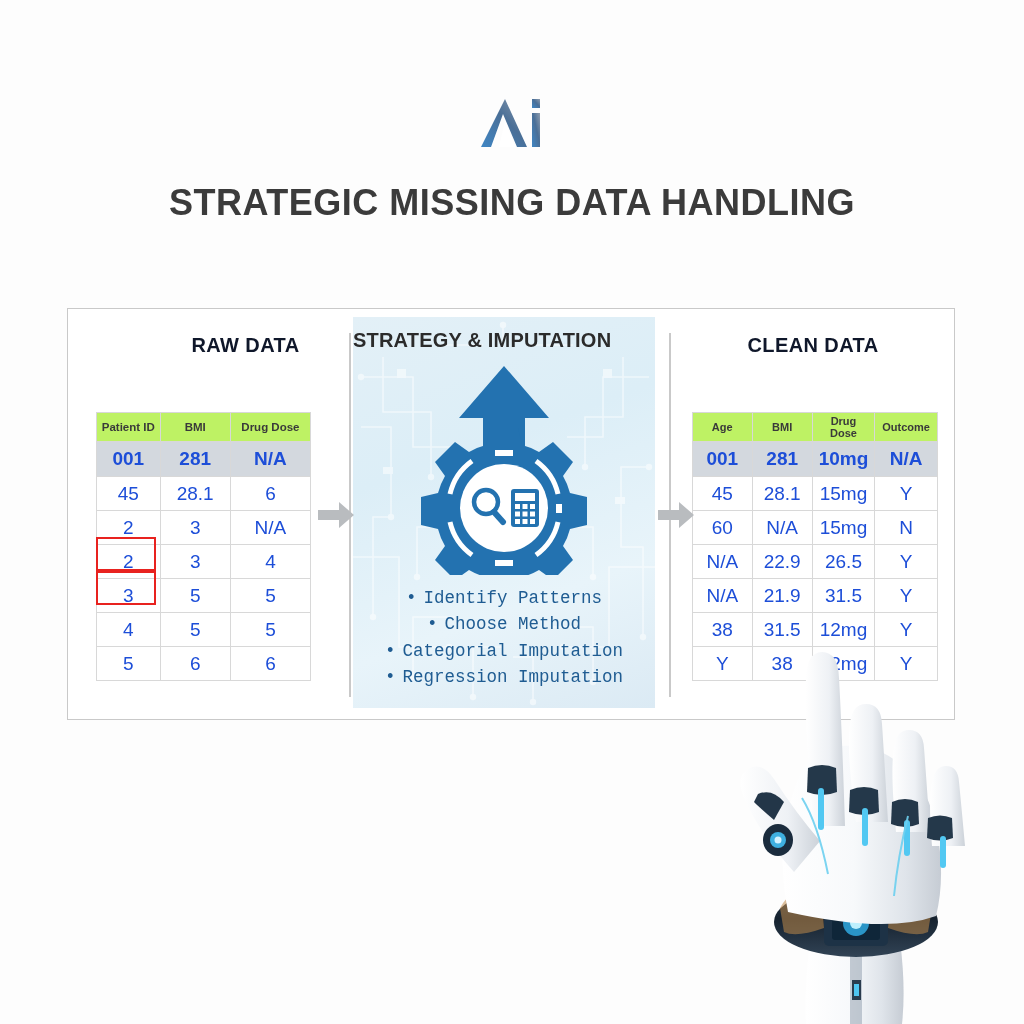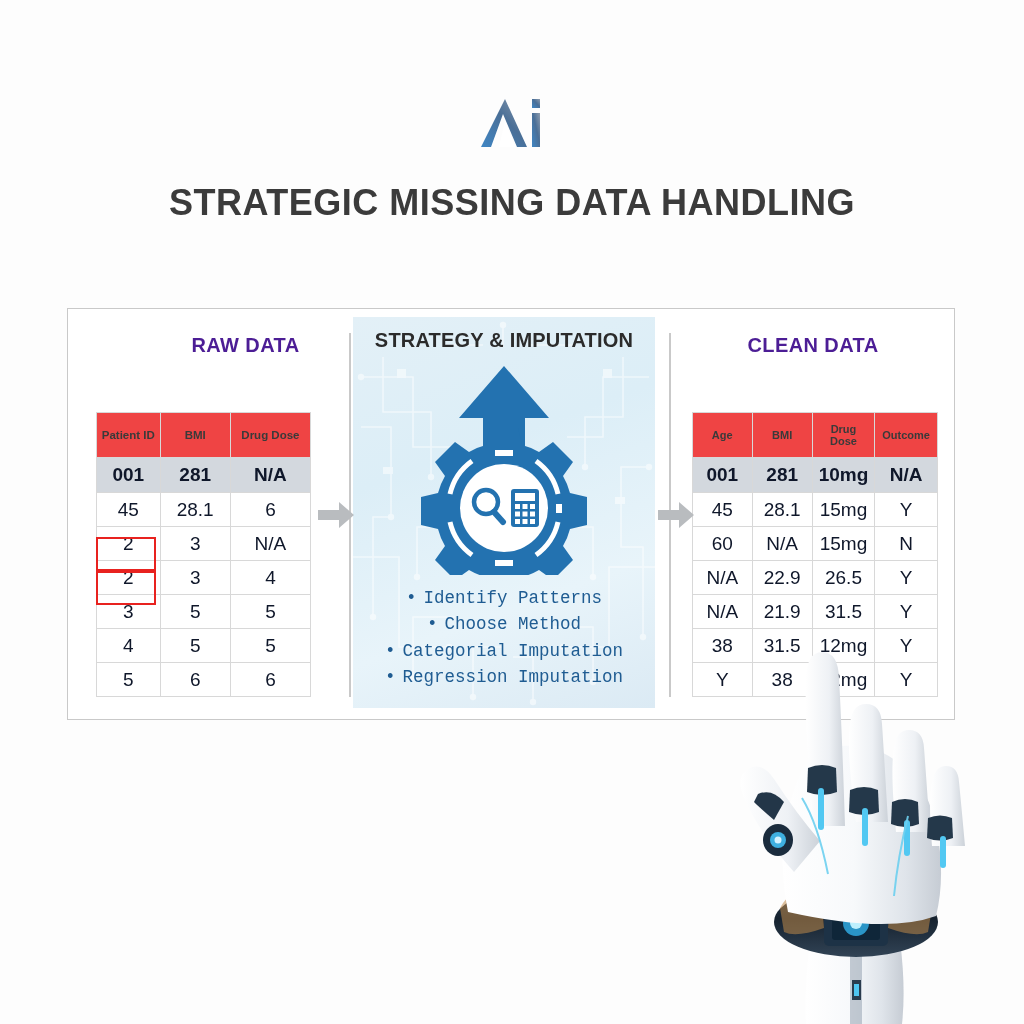--- a/index.html
+++ b/index.html
@@ -30,34 +30,34 @@
     position:absolute;left:67px;top:308px;width:888px;height:412px;
     border:1.5px solid #c9c9c9;background:#ffffff;box-sizing:border-box;
   }
   .panel-divider{position:absolute;width:1.5px;background:#c9c9c9;top:24px;height:364px;}
   .div-left{left:281px;}
   .div-right{left:601px;}
 
   
   .col-head{
     position:absolute;text-align:center;
-    font-size:20px;font-weight:bold;color:#4c1d95;letter-spacing:.4px;
+    font-size:20px;font-weight:bold;color:#0f172a;letter-spacing:.4px;
   }
   .head-raw{left:75px;top:25px;width:205px;}
   .head-clean{left:605px;top:25px;width:280px;}
 
   
   .center-panel{
     position:absolute;left:353px;top:317px;width:302px;height:391px;
     background:linear-gradient(160deg,#e3f0f7 0%,#dceef7 35%,#e8f4fa 70%,#dbeaf4 100%);
     overflow:hidden;
   }
   .circuit{position:absolute;left:0;top:0;width:302px;height:391px;opacity:.55;}
   .center-title{
-    position:absolute;left:0;top:12px;width:302px;text-align:center;
+    position:absolute;left:0;top:12px;width:302px;
     font-size:20px;font-weight:bold;color:#2b2b2b;letter-spacing:.2px;z-index:3;
   }
   .gear-area{position:absolute;left:0;top:40px;width:302px;height:220px;z-index:3;display:flex;align-items:center;justify-content:center;}
   .bullets{
     position:absolute;left:0;top:268px;width:302px;z-index:3;
     text-align:center;color:#1f5c92;font-size:17.5px;line-height:1.5;font-family:Liberation Mono, monospace;
   }
   .bullets div{white-space:nowrap;}
   .bullets div::before{content:"\2022";margin-right:7px;}
 
@@ -67,24 +67,24 @@
   .arrow-right{left:658px;top:502px;}
 
   
   table.dt{
     position:absolute;border-collapse:collapse;background:#fff;
     border:1px solid #cfcfcf;
   }
   table.dt td,table.dt th{
     border:1px solid #d8d8d8;text-align:center;
     font-family:"Liberation Sans", sans-serif;
-    color:#0f172a;background:#ffffff;
+    color:#1d4ed8;background:#ffffff;
   }
   table.dt th{
-    background:#ef4444;font-size:11.5px;font-weight:600;color:#3a3a3a;height:28px;padding:8px 4px;margin-top:16px;
+    background:#bef264;font-size:11.5px;font-weight:600;color:#3a3a3a;height:28px;padding:0 4px;margin-top:16px;
   }
   table.dt tr.emph td{
     background:#d3d8de;font-weight:bold;font-size:19px;height:32px;
   }
   table.dt tr.body td{font-size:19px;height:31px;}
 
   
   #raw-table{left:96px;top:412px;width:215px;}
   #raw-table td.c0{width:62px;}
   #raw-table td.c1{width:70px;}

